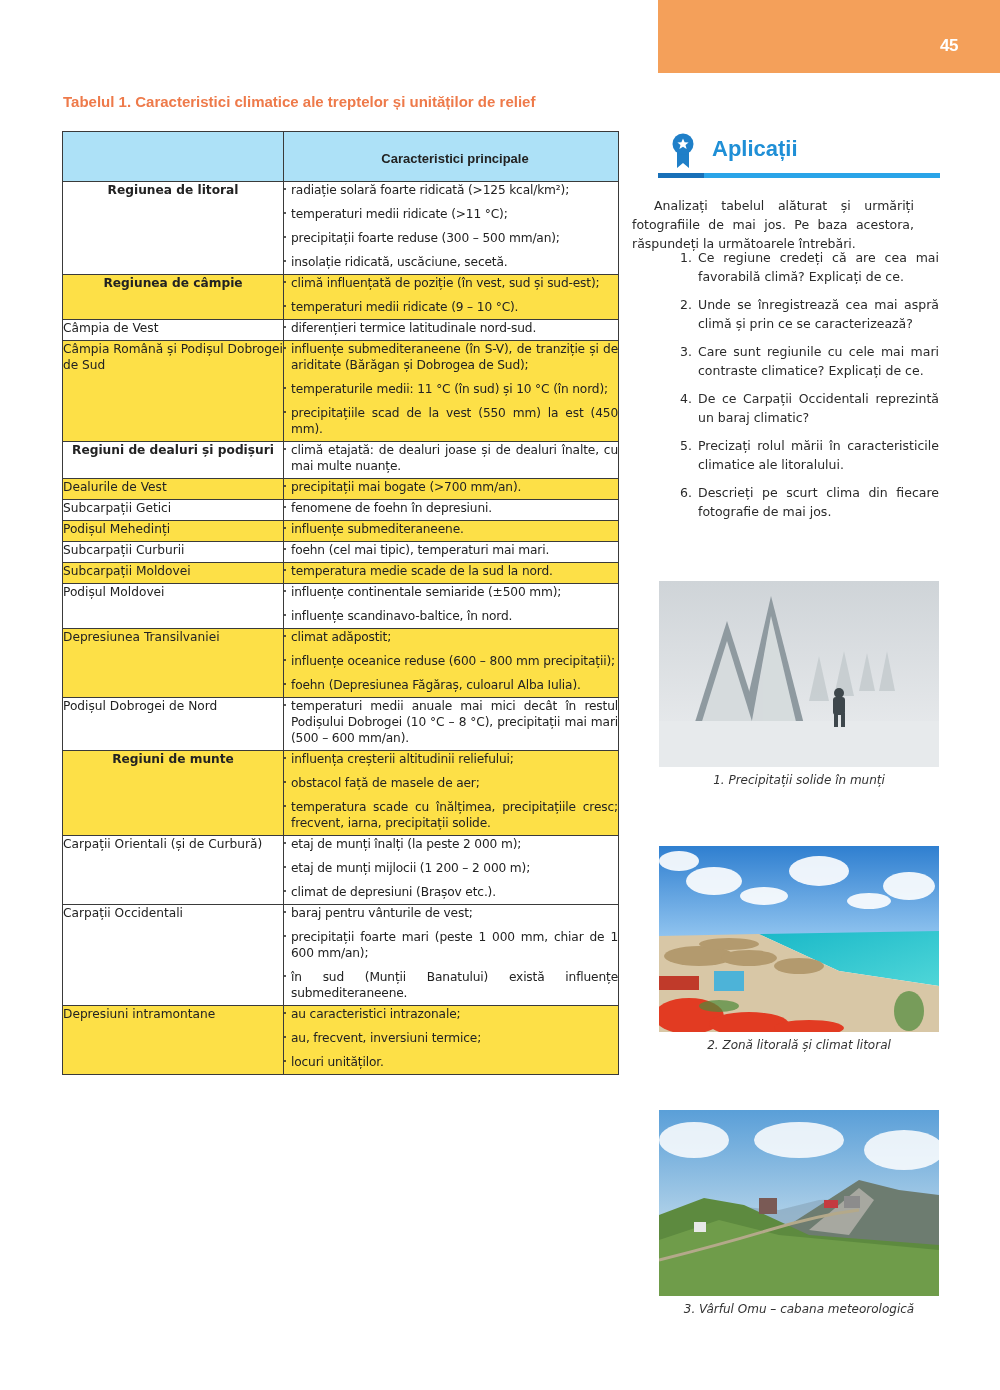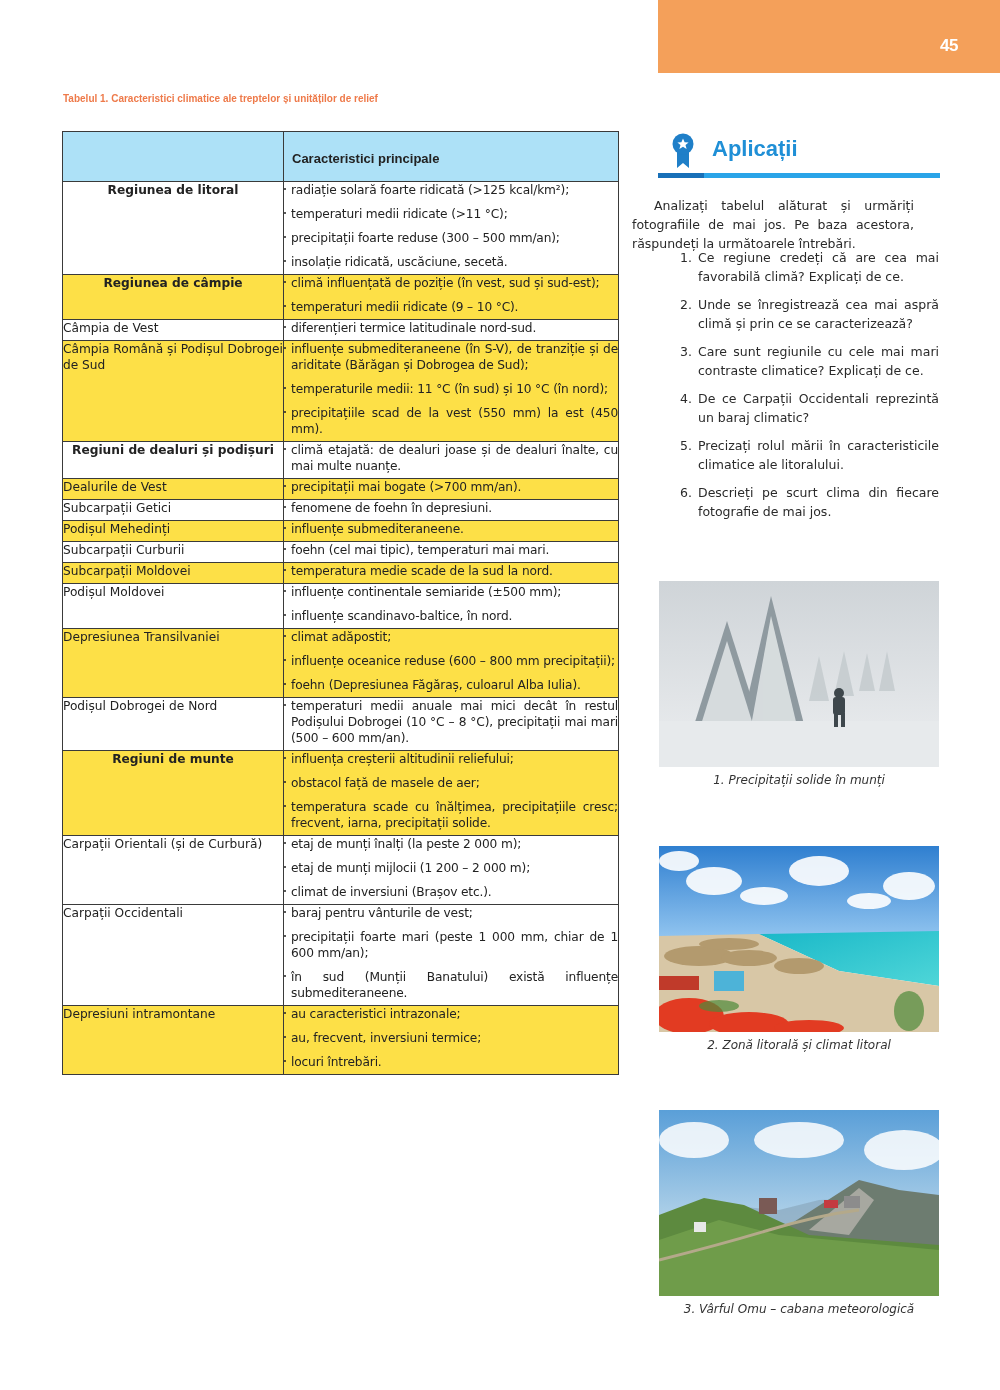--- a/index.html
+++ b/index.html
@@ -11,33 +11,33 @@
     position: absolute; left: 658px; top: 0; width: 342px; height: 73px;
     background: #f4a05a;
   }
   .page-number {
     position: absolute; right: 42px; top: 36px; color: #fff;
     font-family: "Liberation Sans", sans-serif; font-weight: bold; font-size: 17px;
     letter-spacing: -0.5px;
   }
   .table-caption {
     position: absolute; left: 63px; top: 93px; color: #ee7a4a;
-    font-family: "Liberation Sans", sans-serif; font-weight: bold; font-size: 10px;
+    font-family: "Liberation Sans", sans-serif; font-weight: bold; font-size: 15px;
   }
   table.climate {
     position: absolute; left: 62px; top: 131px; width: 557px;
     border-collapse: collapse; font-family: "DejaVu Sans", sans-serif; font-size: 12.2px;
     line-height: 16px;
   }
   table.climate td, table.climate th {
     border: 1.5px solid #3a3a3a; vertical-align: top; padding: 0;
   }
   table.climate col.c1 { width: 221px; }
   table.climate th {
-    background: #ade1f7; height: 45px; text-align: left; vertical-align: middle;
+    background: #ade1f7; height: 45px; text-align: center; vertical-align: middle;
     font-family: "Liberation Sans", sans-serif; font-weight: bold; font-size: 13px;
     padding-left: 8px; padding-top: 4px;
   }
   tr.shaded td { background: #fde047; }
   td.region { padding: 6px 6px 6px 7px; }
   td.region.bold { font-weight: bold; text-align: center; }
   td.chars { padding: 4px 7px 2px 8px; }
   .bullet {
     position: relative; padding-left: 7px; margin: 0 0 8px 0; text-align: justify;
     letter-spacing: -0.15px;
@@ -195,37 +195,37 @@
           <div class="bullet">influența creșterii altitudinii reliefului;</div>
           <div class="bullet">obstacol față de masele de aer;</div>
           <div class="bullet">temperatura scade cu înălțimea, precipitațiile cresc; frecvent, iarna, precipitații solide.</div>
         </td>
       </tr>
       <tr>
         <td class="region">Carpații Orientali (și de Curbură)</td>
         <td class="chars">
           <div class="bullet">etaj de munți înalți (la peste 2 000 m);</div>
           <div class="bullet">etaj de munți mijlocii (1 200 – 2 000 m);</div>
-          <div class="bullet">climat de inversiuni (Brașov etc.).</div>
+          <div class="bullet">climat de depresiuni (Brașov etc.).</div>
         </td>
       </tr>
       <tr>
         <td class="region">Carpații Occidentali</td>
         <td class="chars">
           <div class="bullet">baraj pentru vânturile de vest;</div>
           <div class="bullet">precipitații foarte mari (peste 1 000 mm, chiar de 1 600 mm/an);</div>
           <div class="bullet">în sud (Munții Banatului) există influențe submediteraneene.</div>
         </td>
       </tr>
       <tr class="shaded">
         <td class="region">Depresiuni intramontane</td>
         <td class="chars">
           <div class="bullet">au caracteristici intrazonale;</div>
           <div class="bullet">au, frecvent, inversiuni termice;</div>
-          <div class="bullet">locuri întrebări.</div>
+          <div class="bullet">locuri unităților.</div>
         </td>
       </tr>
     </tbody>
 </table>
 
 <div class="apps-header">
   <span class="award-icon">
     <svg viewBox="0 0 22 36" width="22" height="36">
       <path d="M5 18 L5 35 L11 30 L17 35 L17 18 Z" fill="#1f7fc8"></path>
       <circle cx="11" cy="11" r="10.5" fill="#1f7fc8"></circle>

